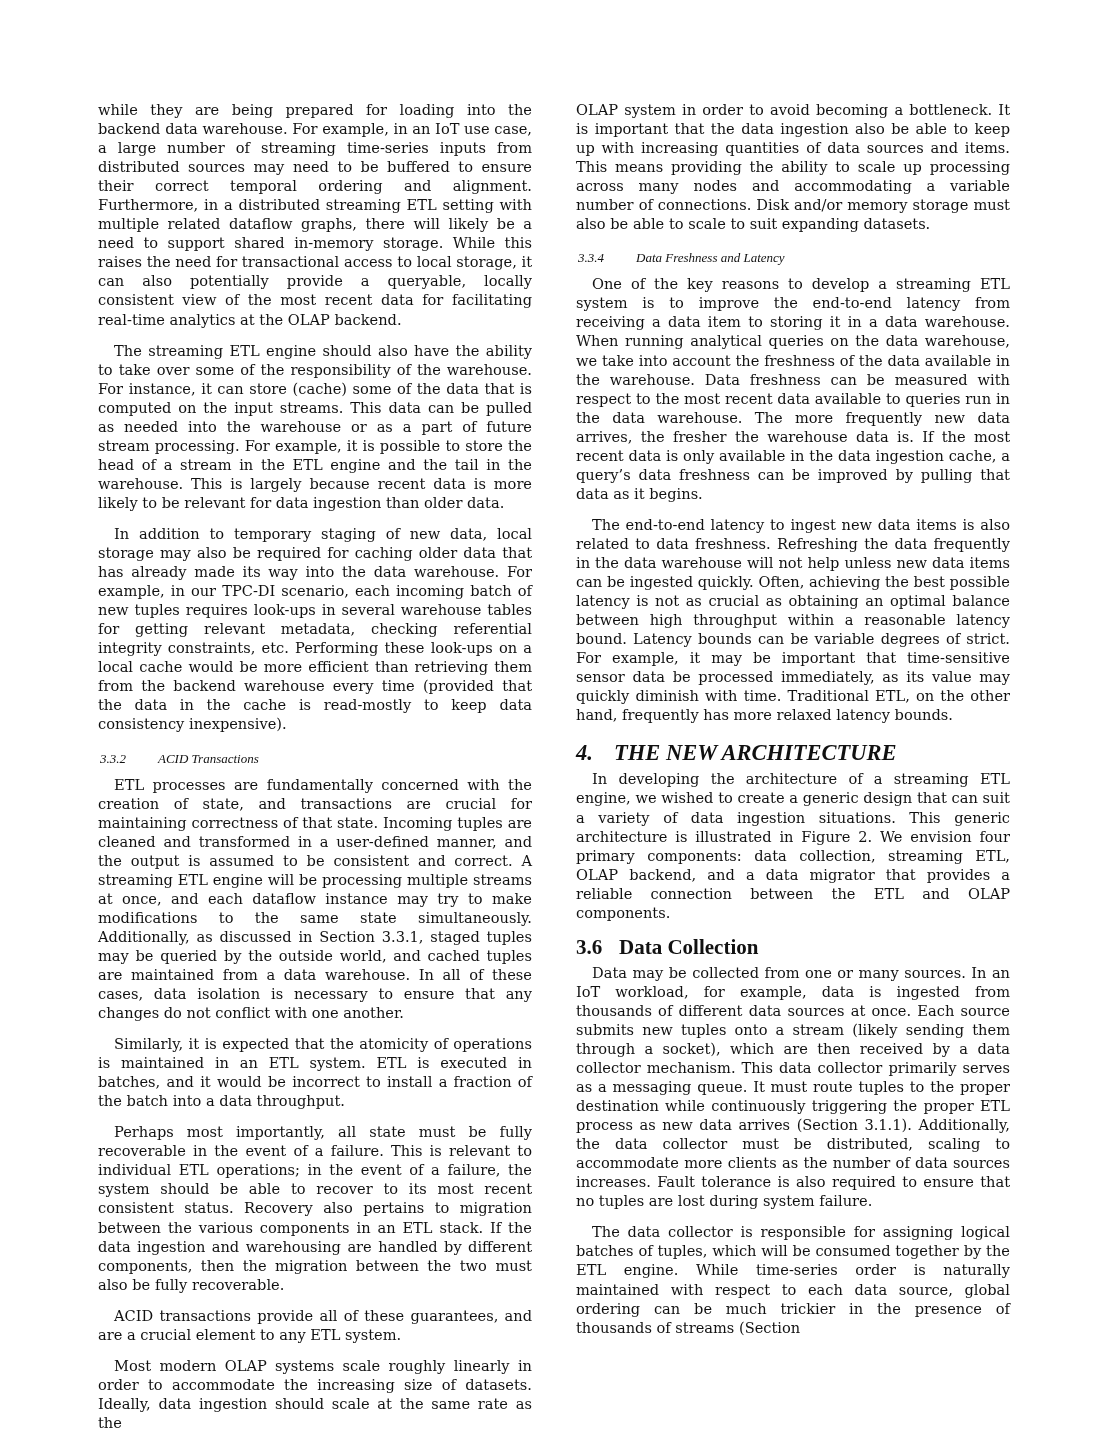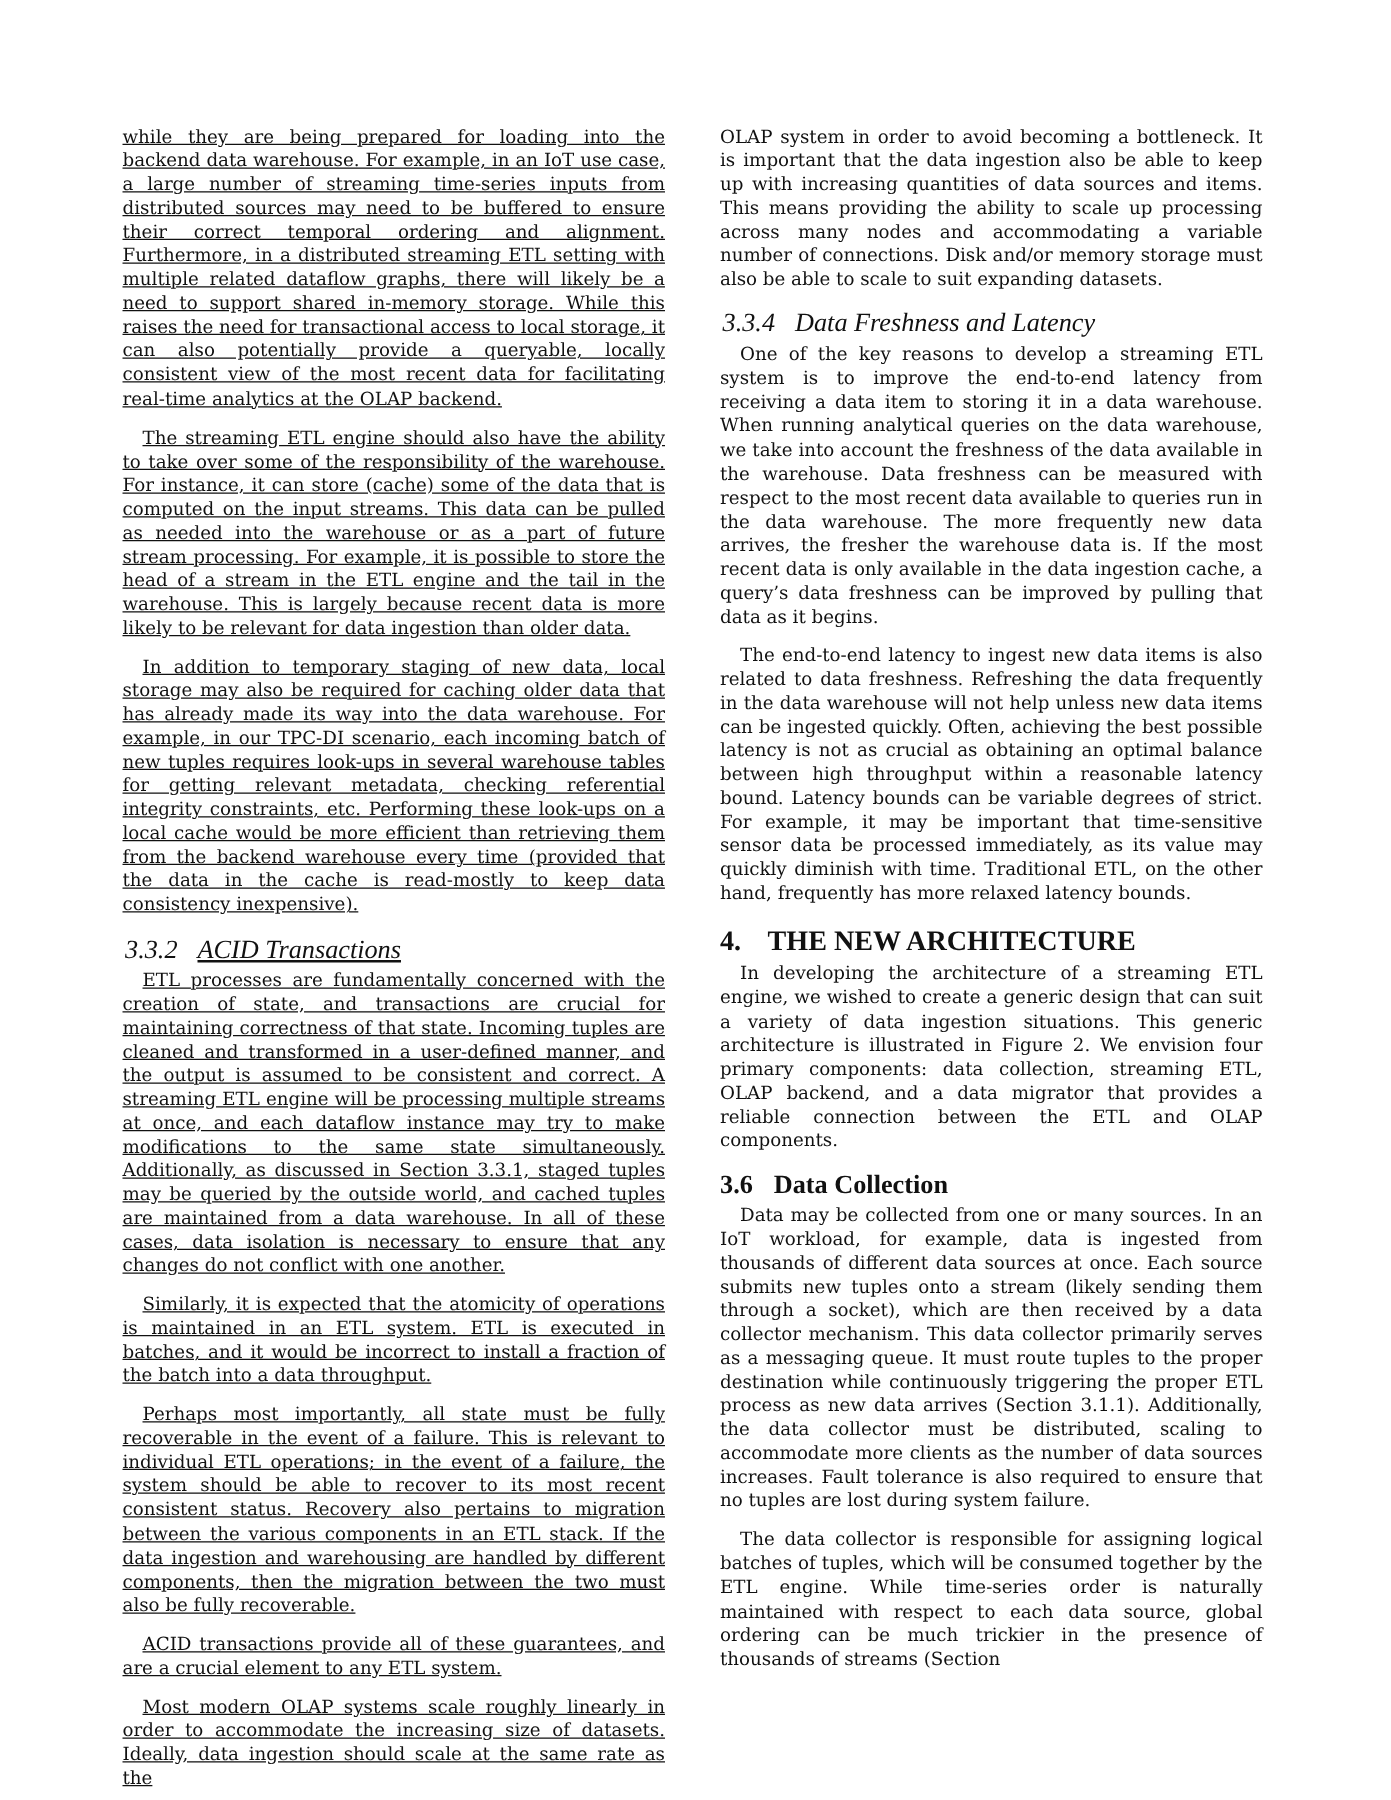--- a/index.html
+++ b/index.html
@@ -1,25 +1,25 @@
 <!DOCTYPE html>
 <html><head>
 <meta charset="utf-8">
 <style>
   html, body { margin: 0; padding: 0; background: #ffffff; }
   body { width: 1113px; height: 1440px; position: relative; overflow: hidden; color: #111; }
   .col { position: absolute; top: 100px; width: 434px; font-family: "DejaVu Serif", "Liberation Serif", serif; font-size: 14.6px; line-height: 19.05px; text-align: justify; hyphens: auto; }
-  .col.left { left: 98px; text-decoration: underline; }
+  .col.left { left: 98px; }
   .col.right { left: 576px; }
   .col p { margin: 0; text-indent: 16px; }
   .col p.noindent { text-indent: 0; }
   .col p + p { margin-top: 12px; }
-  h3.sub { font-family: "Liberation Serif", serif; font-style: italic; font-weight: normal; font-size: 21px; margin: 14px 0 5px 2px; line-height: 22px; }
+  h3.sub { font-family: "Liberation Serif", serif; font-style: italic; font-weight: normal; font-size: 13px; margin: 14px 0 5px 2px; line-height: 22px; }
   h3.sub .num { display: inline-block; width: 58px; }
-  h2.sec { font-family: "Liberation Serif", serif; font-weight: bold; font-size: 22.5px; margin: 17px 0 4px 0; line-height: 24px; }
+  h2.sec { font-family: "Liberation Serif", serif; font-weight: bold; font-size: 22.5px; margin: 17px 0 4px 0; line-height: 24px; font-style: italic; }
   h2.sec .num { display: inline-block; width: 38px; }
   h2.subsec { font-family: "Liberation Serif", serif; font-weight: bold; font-size: 21px; margin: 14px 0 4px 0; line-height: 23px; }
   h2.subsec .num { display: inline-block; width: 43px; }
 </style>
 </head>
 <body>
 
 <div class="col left">
   <p class="noindent">while they are being prepared for loading into the backend data warehouse. For example, in an IoT use case, a large number of streaming time-series inputs from distributed sources may need to be buffered to ensure their correct temporal ordering and alignment. Furthermore, in a distributed streaming ETL setting with multiple related dataflow graphs, there will likely be a need to support shared in-memory storage. While this raises the need for transactional access to local storage, it can also potentially provide a queryable, locally consistent view of the most recent data for facilitating real-time analytics at the OLAP backend.</p>
   <p>The streaming ETL engine should also have the ability to take over some of the responsibility of the warehouse. For instance, it can store (cache) some of the data that is computed on the input streams. This data can be pulled as needed into the warehouse or as a part of future stream processing. For example, it is possible to store the head of a stream in the ETL engine and the tail in the warehouse. This is largely because recent data is more likely to be relevant for data ingestion than older data.</p>

